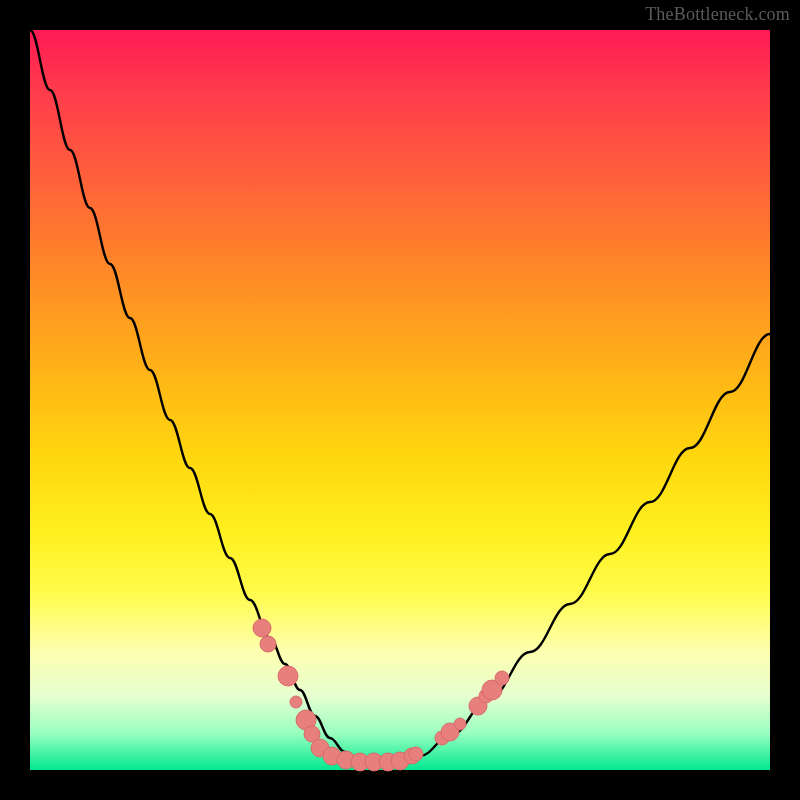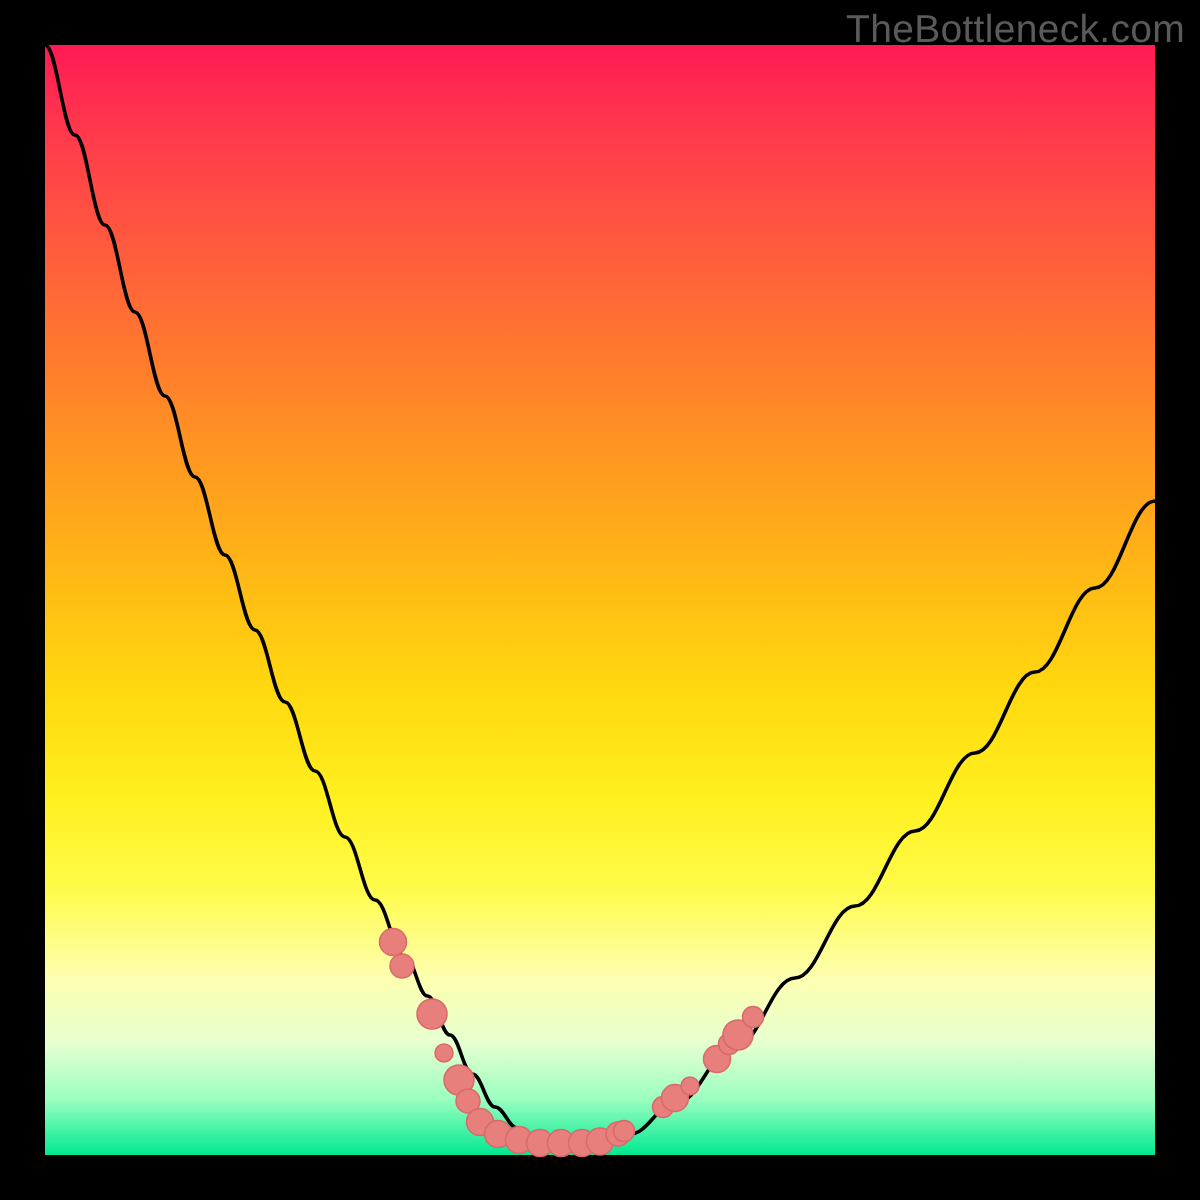--- a/index.html
+++ b/index.html
@@ -39,24 +39,25 @@
       #e6ffd0 90%,
       #9affc0 95%,
       #00e890 100%
     );
   }
   .watermark {
     position: absolute;
     top: 4px;
     right: 10px;
     color: #5a5a5a;
-    font-size: 26px;
+    font-size: 18px;
     font-weight: 500;
     letter-spacing: 0.2px;
     z-index: 5;
+    font-family: Liberation Serif, serif;
   }
   svg.curve {
     position: absolute;
     left: 0;
     top: 0;
     width: 740px;
     height: 740px;
     overflow: visible;
   }
 </style>

